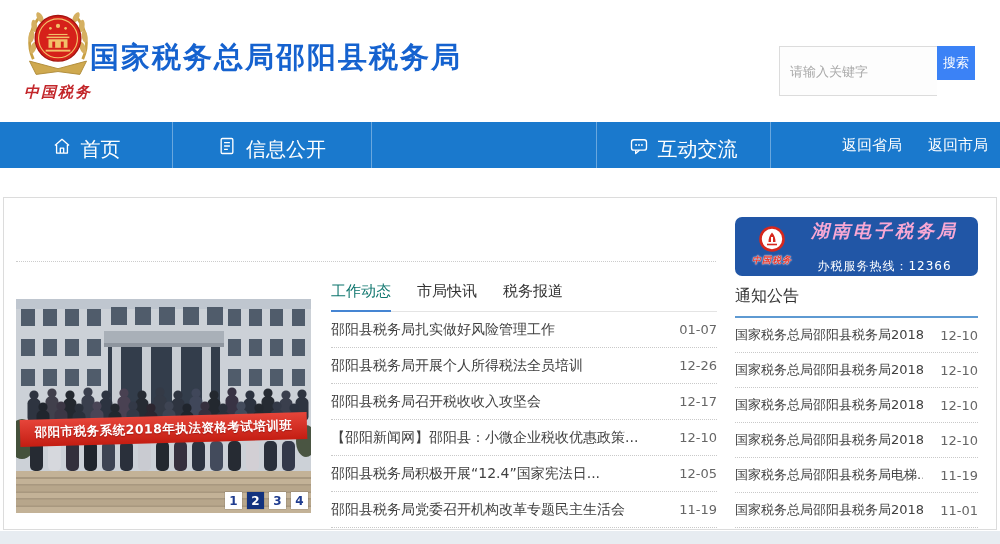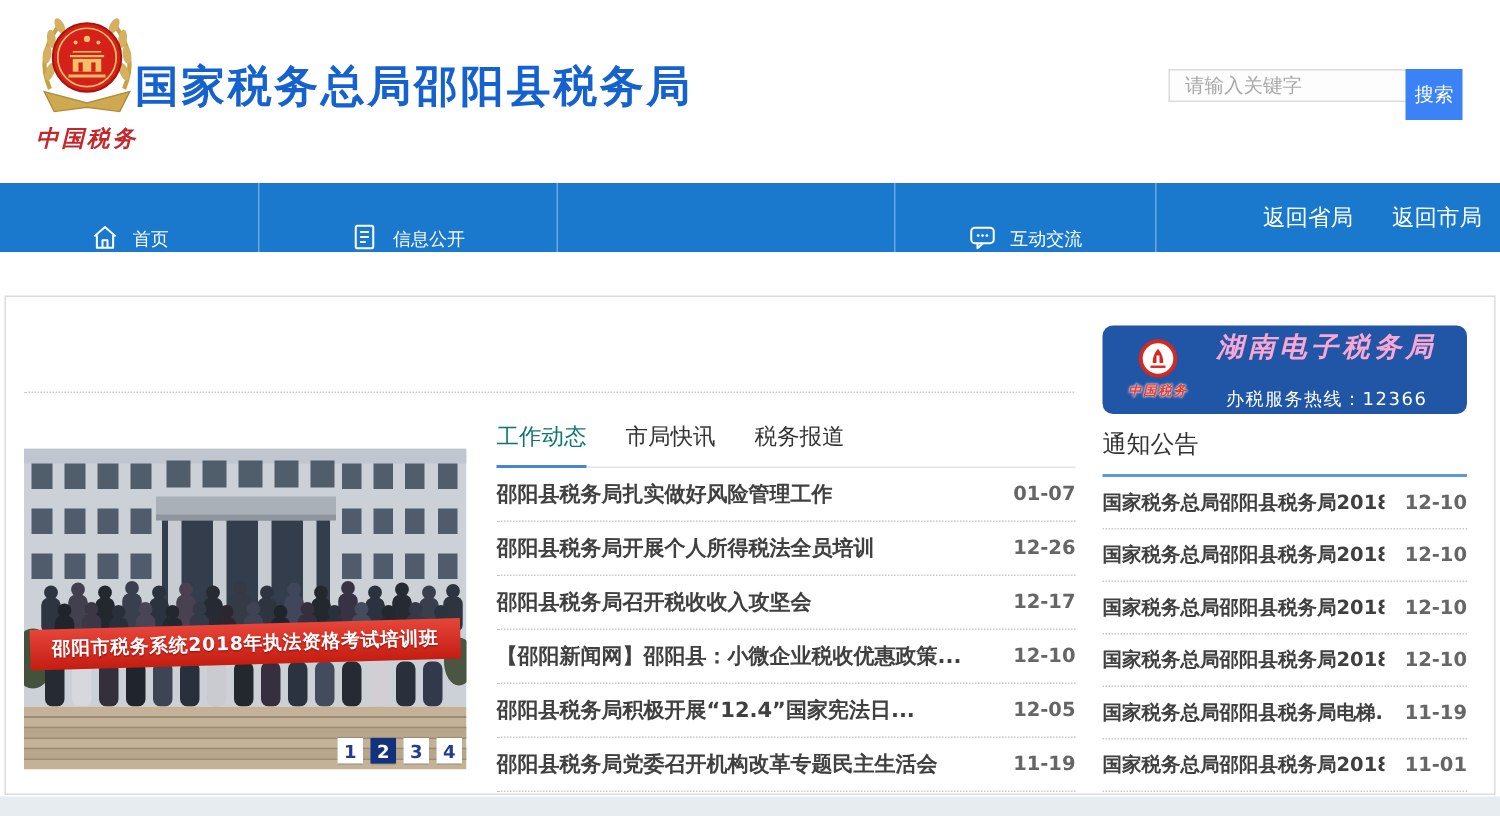--- a/index.html
+++ b/index.html
@@ -10,27 +10,27 @@
     font-family:"DejaVu Sans","Liberation Sans",sans-serif;
   }
 
   
   .header { position:absolute; left:0; top:0; width:1000px; height:122px; background:#fff; }
   .logo { position:absolute; left:14px; top:5px; width:88px; text-align:center; }
   .logo svg { width:76px; height:78px; display:block; margin:0 auto; }
   .logo-text { color:#c3272b; font-weight:bold; font-style:italic; font-size:15px; letter-spacing:2px; margin-top:0px; white-space:nowrap; }
   .site-title { position:absolute; left:90px; top:38px; margin:0; font-size:29px; font-weight:bold; color:#1562cf; letter-spacing:2px; white-space:nowrap; }
   .search { position:absolute; left:779px; top:46px; height:34px; display:flex; }
-  .search input { width:158px; height:22px; border:1px solid #dcdcdc; border-right:none; background:#fdfdfd; padding:0 10px; font-size:13px; color:#333; outline:none; font-family:inherit; }
+  .search input { width:158px; height:50px; border:1px solid #dcdcdc; border-right:none; background:#fdfdfd; padding:0 10px; font-size:13px; color:#333; outline:none; font-family:inherit; }
   .search input::placeholder { color:#a9a9a9; }
   .search button { width:38px; height:34px; border:none; background:#3b82f6; color:#fff; font-size:13px; cursor:pointer; font-family:inherit; }
 
   
   .nav { position:absolute; left:0; top:122px; width:1000px; height:46px; background:#1a79cd; }
-  .nav-item { position:absolute; top:0; height:46px; display:flex; align-items:flex-end; justify-content:center; gap:9px; color:#fff; font-size:12px; cursor:pointer; }
+  .nav-item { position:absolute; top:14px; height:46px; display:flex; align-items:flex-start; justify-content:center; gap:9px; color:#fff; font-size:20px; cursor:pointer; }
   .nav-item .nav-icon svg { width:20px; height:20px; display:block; }
   .ni0 { left:0;   width:172px; }
   .ni1 { left:172px; width:199px; }
   .ni2 { left:371px; width:225px; }
   .ni3 { left:596px; width:174px; }
   .nav-divider { position:absolute; top:0; width:1px; height:46px; background:rgba(255,255,255,.35); }
   .nd0 { left:172px; } .nd1 { left:371px; } .nd2 { left:596px; } .nd3 { left:770px; }
   .nav-links { position:absolute; right:12px; top:0; height:46px; display:flex; align-items:center; gap:26px; }
   .nav-links a { color:#fff; font-size:15px; text-decoration:none; cursor:pointer; }
 
@@ -53,21 +53,21 @@
   .photo-banner { position:absolute; left:4px; top:117px; width:287px; height:27px; background:linear-gradient(#e6453a,#c41d12); color:#fff; font-size:12.5px; font-weight:bold; display:flex; align-items:center; justify-content:center; white-space:nowrap; transform:rotate(-1.6deg); letter-spacing:0.5px; text-shadow:0 1px 1px rgba(120,0,0,.5); }
   .pager { position:absolute; right:3px; bottom:4px; display:flex; gap:5px; }
   .page-box { width:17px; height:17px; background:#ffffff; color:#1f3c8f; font-size:12px; font-weight:bold; display:flex; align-items:center; justify-content:center; cursor:pointer; box-shadow:0 0 1px rgba(0,0,0,.45); }
   .page-box.active { background:#12327e; color:#fff; }
 
   
   .news-col { position:absolute; left:327px; top:84px; width:386px; }
   .tabs { display:flex; gap:26px; border-bottom:1px solid #e4e4e4; }
   .tab { font-size:15px; color:#333; padding-bottom:9px; cursor:pointer; }
   .tab.active { color:#0f766e; border-bottom:2px solid #4585d3; margin-bottom:-1px; }
-  ul.item-list { list-style:none; margin:0; padding:0;font-weight:bold; }
+  ul.item-list { list-style:none; margin:0; padding:0; }
   ul.item-list li { display:flex; justify-content:space-between; align-items:center; height:36px; border-bottom:1px dotted #c9c9c9; cursor:pointer; }
   .item-title { font-size:14px; color:#404040; white-space:nowrap; overflow:hidden; text-overflow:clip; }
   .item-date { font-size:13px; color:#666; flex:0 0 auto; padding-left:8px; }
 
   
   .notice-col { position:absolute; left:731px; top:88px; width:243px; }
   .notice-title { margin:0; font-size:16px; font-weight:normal; color:#333; }
   .notice-underline { height:2px; background:#5e9ad2; margin-top:9px; }
   .notice-col ul.item-list li { height:35px; }
   .notice-col .item-title { font-size:13px; max-width:188px; }

